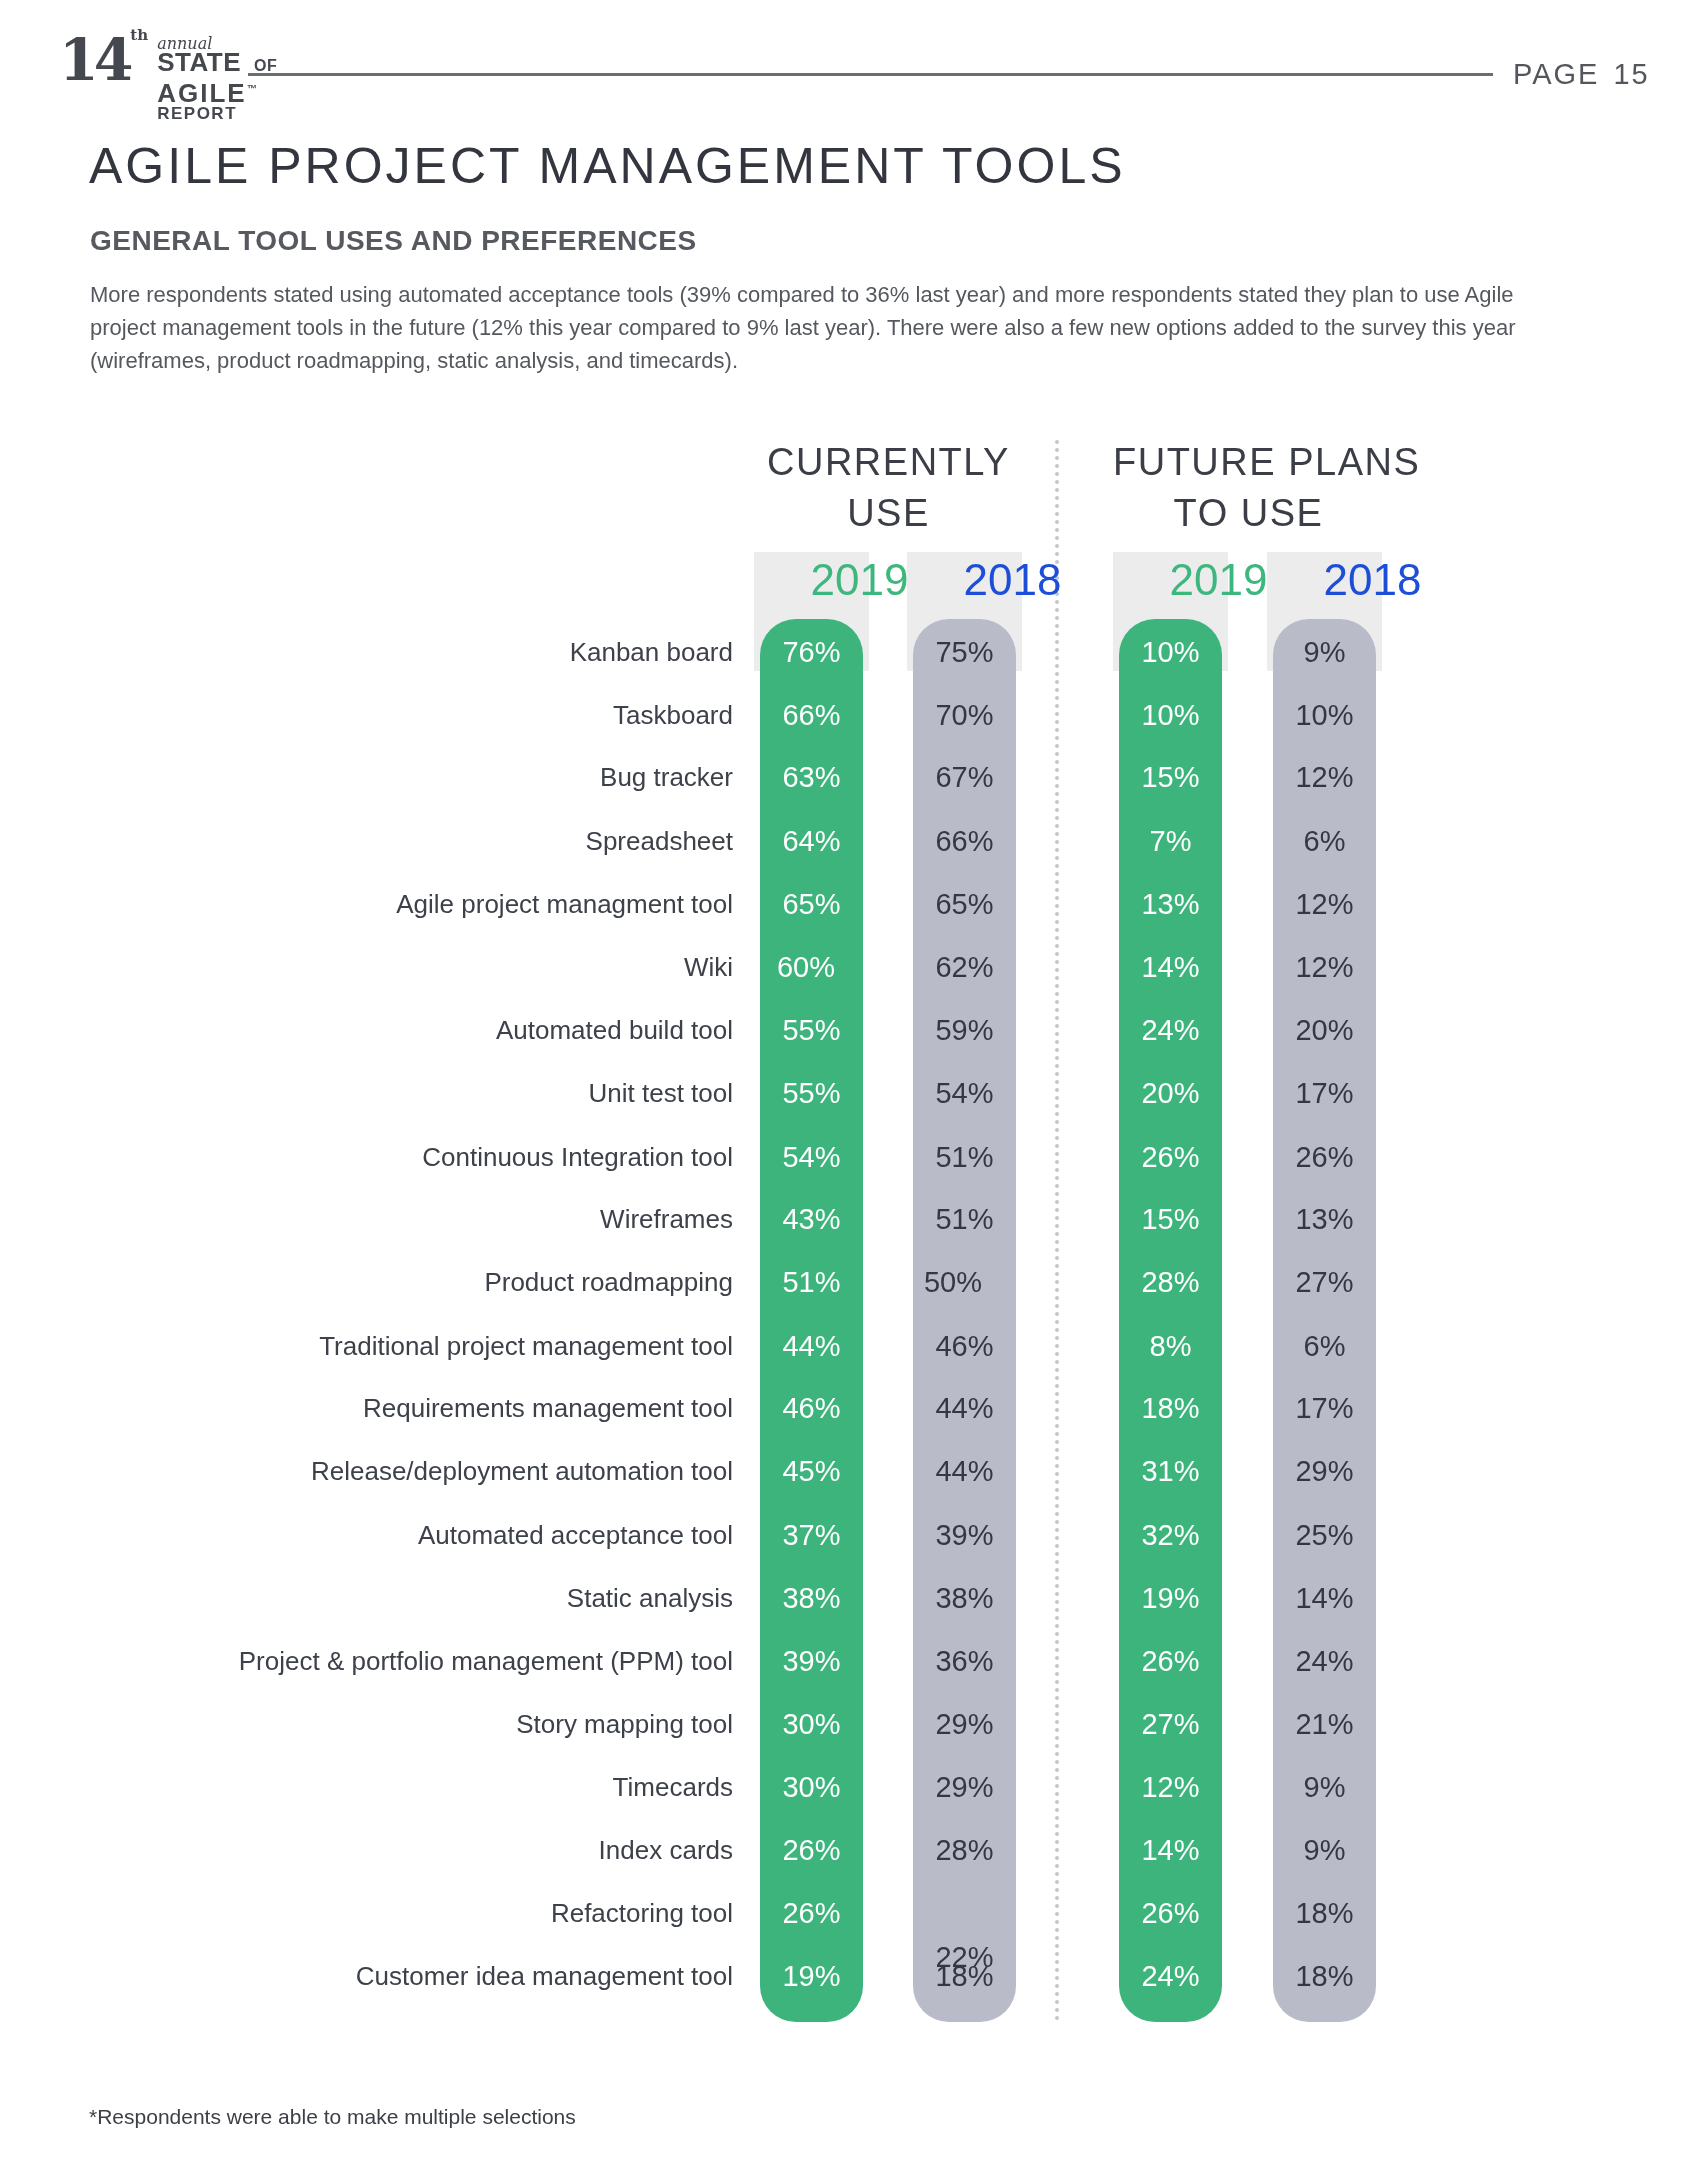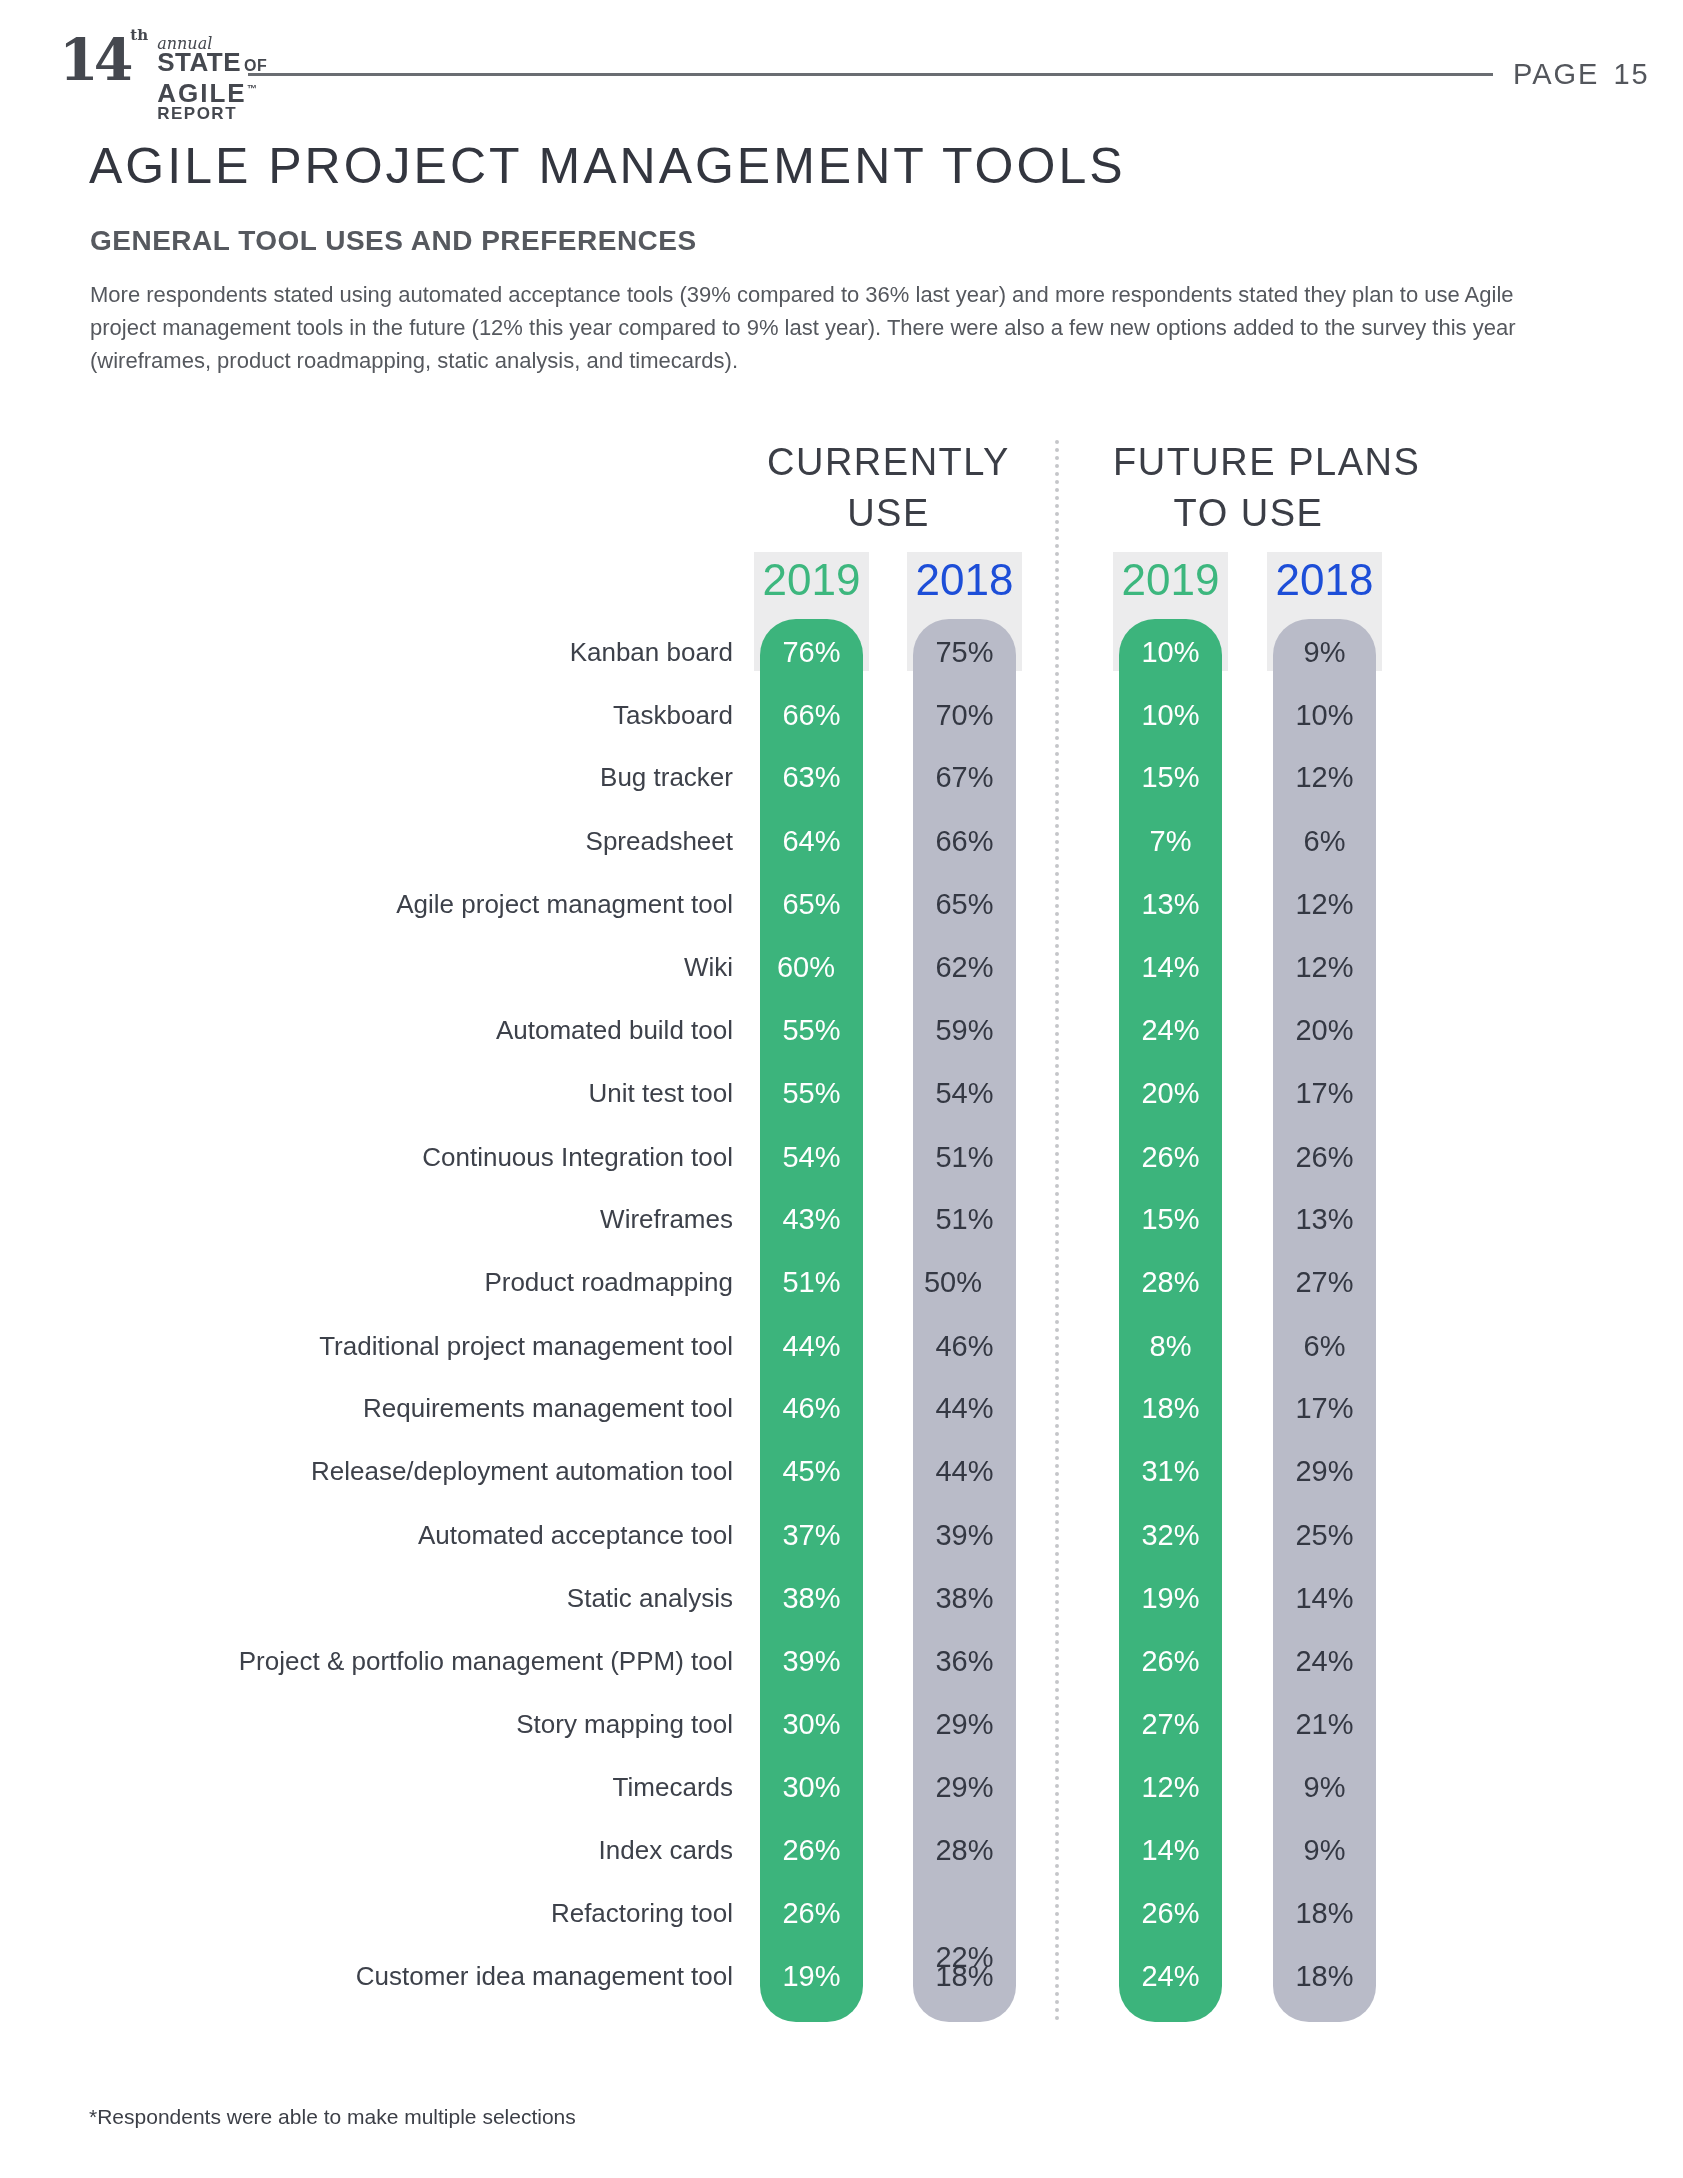--- a/index.html
+++ b/index.html
@@ -7,38 +7,38 @@
     position:relative;width:1683px;height:2178px;background:#ffffff;overflow:hidden;
     font-family:"Liberation Sans",sans-serif;color:#3d414a;
   }
   
   .logo{position:absolute;left:59px;top:18px;display:flex;color:#45484f;}
   .logo-num{font-family:"DejaVu Serif",serif;font-weight:700;font-size:57px;line-height:83px;letter-spacing:-5px;}
   .logo-ord{font-family:"DejaVu Serif",serif;font-weight:700;font-size:15px;margin-top:8px;margin-left:2px;}
   .logo-stack{margin-left:9px;margin-top:18px;}
   .logo-annual{font-family:"DejaVu Serif",serif;font-style:italic;font-size:16px;line-height:15px;}
   .logo-state{font-size:26px;font-weight:700;line-height:23px;letter-spacing:0.5px;white-space:nowrap;}
-  .logo-of{font-size:16px;margin-left:3px;text-align:center;}
+  .logo-of{font-size:16px;margin-left:13px;text-align:center;}
   .logo-agile{font-size:26px;font-weight:700;line-height:23px;letter-spacing:2px;white-space:nowrap;}
   .logo-tm{font-size:10px;vertical-align:10px;}
   .logo-report{font-size:17px;font-weight:700;line-height:18px;letter-spacing:1.5px;}
   .header-rule{position:absolute;left:248px;top:73px;width:1245px;height:3px;background:#6a6d72;}
   .page-num{position:absolute;left:1513px;top:58px;font-size:29px;letter-spacing:2px;color:#53565c;white-space:nowrap;}
   .page-num .num{margin-left:14px;}
   
   .title{position:absolute;left:89px;top:137px;font-size:50px;letter-spacing:3px;color:#33363f;white-space:nowrap;}
   .section-heading{position:absolute;left:90px;top:225px;font-size:28px;font-weight:700;letter-spacing:0.5px;color:#56595f;white-space:nowrap;}
   .intro{position:absolute;left:90px;top:278px;width:1438px;font-size:22px;line-height:33px;color:#55585e;}
   
   .chart-layer{position:absolute;left:0;top:0;width:1683px;height:2178px;}
   .group-header{position:absolute;top:437px;text-align:center;color:#3b3e46;}
   .group-header .gh-line{font-size:38px;line-height:51px;letter-spacing:1.5px;white-space:nowrap;}
   .col-divider{position:absolute;left:1055px;top:440px;height:1582px;width:0;border-left:4px dotted #c5c6c9;}
   .year-box{position:absolute;background:#ececed;}
-  .year-label{position:absolute;font-size:44px;line-height:51px;text-align:center;}
+  .year-label{position:absolute;font-size:44px;line-height:51px;text-align:center;padding-left:48px;}
   .year-label.green{color:#3db77e;}
   .year-label.dark{color:#1d4ed8;}
   .pill{position:absolute;border-radius:36px;}
   .pill.green{background:#3cb47c;}
   .pill.gray{background:#b9bbc8;}
   .row-label{position:absolute;left:89px;width:644px;text-align:right;font-size:26px;line-height:48px;color:#3d414a;white-space:nowrap;}
   .cell{position:absolute;text-align:center;font-size:29px;line-height:48px;}
   .cell.on-green{color:#ffffff;}
   .cell.on-gray{color:#343843;}
   .footnote{position:absolute;left:89px;top:2105px;font-size:21px;color:#3c3f47;}

